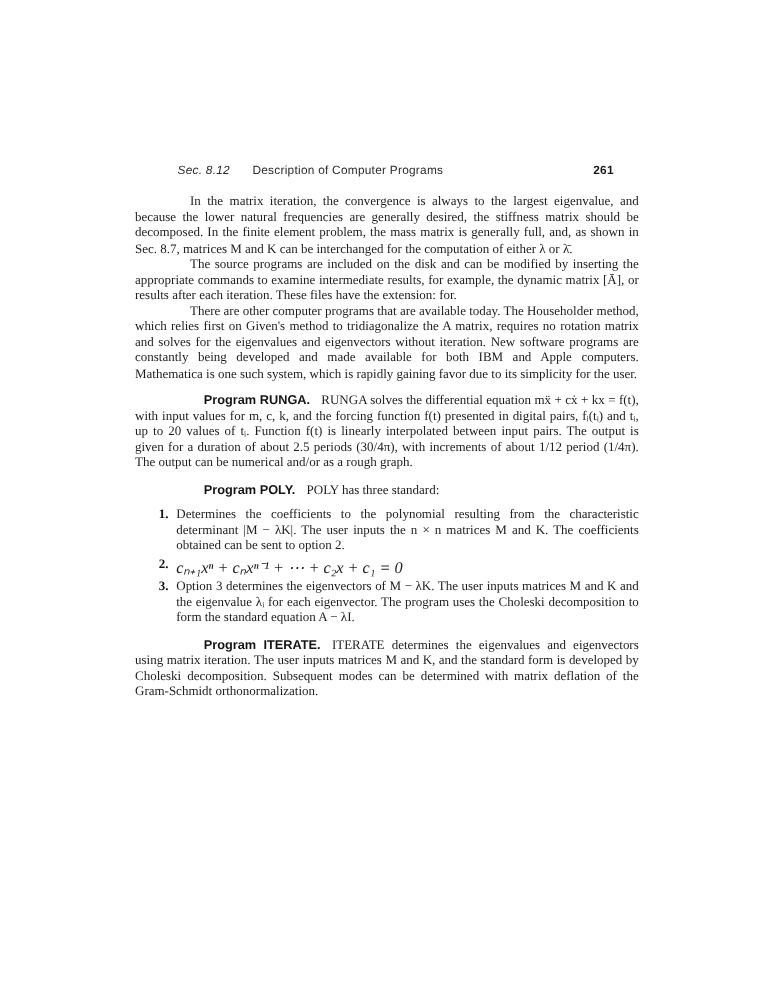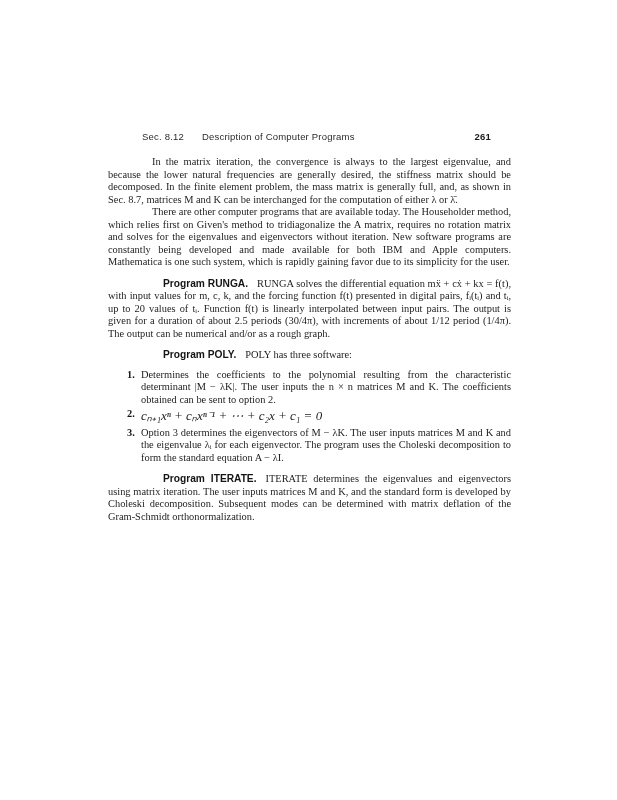--- a/index.html
+++ b/index.html
@@ -29,21 +29,21 @@
     display: flex;
     align-items: baseline;
     font-family: "Liberation Sans", sans-serif;
     font-size: 9.5px;
     color: #2b2b2b;
     letter-spacing: 0.2px;
     padding-left: 34px;
     padding-right: 20px;
     margin-bottom: 14px;
   }
-  .rh-sec { white-space: nowrap; }
+  .rh-sec { white-space: nowrap; font-style: italic; }
   .rh-title { margin-left: 18px; white-space: nowrap; }
   .rh-page { margin-left: auto; font-weight: bold; color: #1a1a1a; }
 
   .para {
     margin: 0;
     font-family: "Liberation Serif", serif;
     font-size: 10.4px;
     line-height: 12.5px;
     text-align: justify;
     color: #1d1d1d;
@@ -103,26 +103,27 @@
   <div class="content">
 
     <header class="running-head">
       <span class="rh-sec">Sec. 8.12</span>
       <span class="rh-title">Description of Computer Programs</span>
       <span class="rh-page">261</span>
     </header>
 
     <main>
       <p class="para indent">In the matrix iteration, the convergence is always to the largest eigenvalue, and because the lower natural frequencies are generally desired, the stiffness matrix should be decomposed. In the finite element problem, the mass matrix is generally full, and, as shown in Sec. 8.7, matrices M and K can be interchanged for the computation of either λ or λ̄.</p>
+      <p class="para indent">The source programs are included on the disk and can be modified by inserting the appropriate commands to examine intermediate results, for example, the dynamic matrix [Ā], or results after each iteration. These files have the extension: for.</p>
       <p class="para indent">There are other computer programs that are available today. The Householder method, which relies first on Given's method to tridiagonalize the A matrix, requires no rotation matrix and solves for the eigenvalues and eigenvectors without iteration. New software programs are constantly being developed and made available for both IBM and Apple computers. Mathematica is one such system, which is rapidly gaining favor due to its simplicity for the user.</p>
 
 
       <p class="para prog"><span class="prog-label">Program RUNGA.</span><span>RUNGA solves the differential equation mẍ + cẋ + kx = f(t), with input values for m, c, k, and the forcing function f(t) presented in digital pairs, fᵢ(tᵢ) and tᵢ, up to 20 values of tᵢ. Function f(t) is linearly interpolated between input pairs. The output is given for a duration of about 2.5 periods (30/4π), with increments of about 1/12 period (1/4π). The output can be numerical and/or as a rough graph.</span></p>
 
-      <p class="para prog"><span class="prog-label">Program POLY.</span><span>POLY has three software:</span></p>
+      <p class="para prog"><span class="prog-label">Program POLY.</span><span>POLY has three standard:</span></p>
 
       <ol class="options">
         <li>
           <span class="num">1.</span>
           <div class="opt-body">
             <p>Determines the coefficients to the polynomial resulting from the characteristic determinant |M − λK|. The user inputs the n × n matrices M and K. The coefficients obtained can be sent to option 2.</p>
           </div>
         </li>
         <li>
           <span class="num">2.</span>

